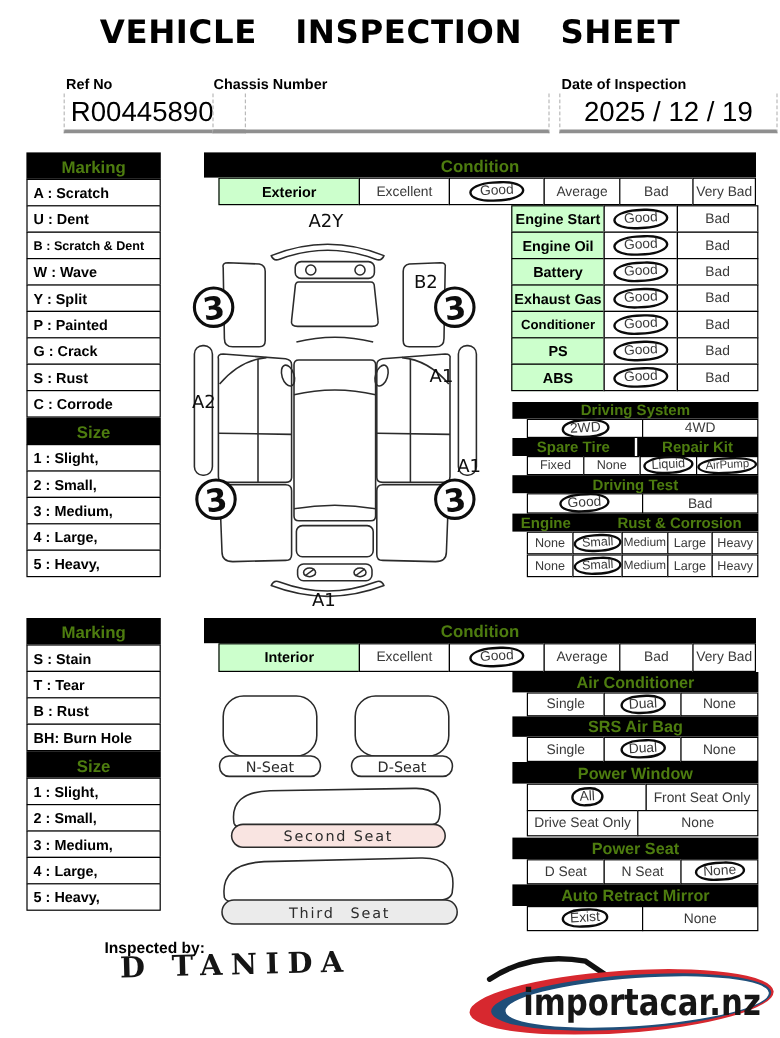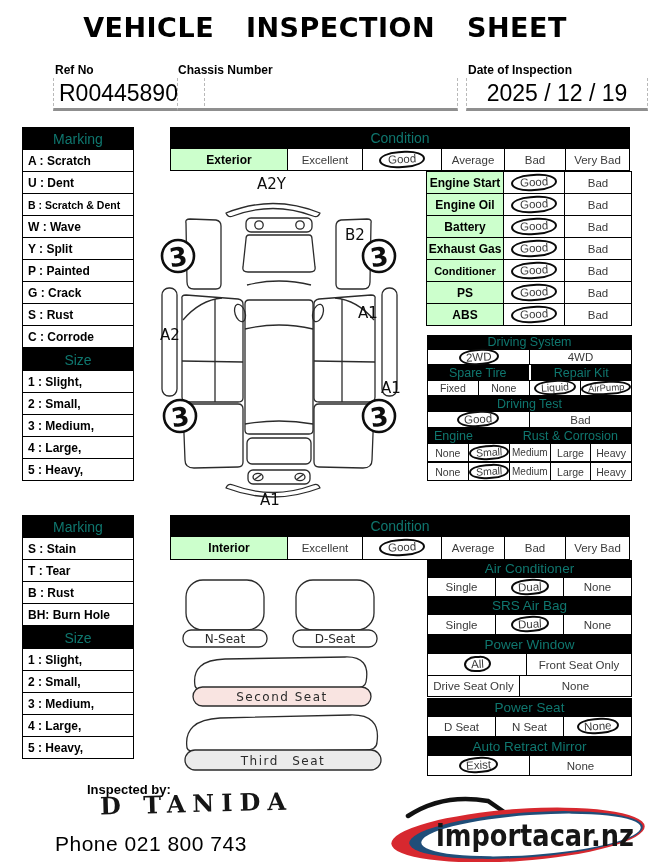--- a/index.html
+++ b/index.html
@@ -6,35 +6,35 @@
   #page{position:relative;width:650px;height:865px;background:#fff;overflow:hidden;
         font-family:"Liberation Sans",sans-serif;color:#000;}
   .abs{position:absolute;}
   #title{left:0;right:0;top:12px;text-align:center;font-size:27px;font-weight:bold;
          word-spacing:22px;letter-spacing:0.5px;font-family:"DejaVu Sans",sans-serif;}
   .flabel{font-size:12px;font-weight:bold;}
   .fbox{top:78px;height:33px;border-left:1px dashed #b9b9b9;border-right:1px dashed #b9b9b9;
         border-bottom:3px solid #8f8f8f;box-sizing:border-box;font-size:23px;
         display:flex;align-items:center;}
   
-  .bhdr{background:#000;color:#0f766e;font-weight:normal;display:flex;align-items:center;justify-content:center;}
+  .bhdr{background:#000;color:#4d7c0f;font-weight:bold;display:flex;align-items:center;justify-content:center;}
   
   .side{left:22px;width:112px;}
   .side .bhdr{height:23px;font-size:14px;}
   .lrow{height:23px;border:1px solid #000;margin-top:-1px;box-sizing:border-box;background:#fff;
         display:flex;align-items:center;padding-left:5px;font-size:12px;font-weight:bold;}
   .lrow.small{font-size:10.5px;}
   
   .cond{left:170px;width:460px;}
   .cond .bhdr{height:21px;font-size:14px;}
   .row{display:flex;}
   .cell{border:1px solid #000;margin-left:-1px;box-sizing:border-box;background:#fff;
         display:flex;align-items:center;justify-content:center;font-size:11.5px;color:#3a3a3a;
         position:relative;}
-  .row .cell:first-child{margin-left:0;}
+  .row .cell:first-child{margin-left:12px;}
   .green{background:#ccffcc;color:#000;font-weight:bold;font-size:12px;}
   .w118{width:118px}.w76{width:76px}.w80{width:80px}.w64{width:64px}.w62{width:62px}
   .w78{width:78px}.w100{width:100px}.w93{width:93px}.wf{flex:1}
   
   .rt{left:427px;width:205px;}
   .rt .bhdr{font-size:12.5px;}
   .hsplit{display:flex;gap:2px;background:#fff;}
   .hsplit .bhdr{flex:1;}
   .eqrow{display:flex;height:23px;margin-top:-1px;}
   .eqrow .cell{height:23px;}
@@ -387,21 +387,20 @@
     <g font-size="12" fill="#2b2b2b" text-anchor="middle">
       <text x="60" y="81">N-Seat</text>
       <text x="170" y="81">D-Seat</text>
       <text x="117" y="139" letter-spacing="1.5">Second Seat</text>
       <text x="118" y="203" letter-spacing="1.5" word-spacing="8">Third Seat</text>
     </g>
   </svg>
 
   <div id="inspected" class="abs" style="left:55px;top:782px">Inspected by:</div>
   <div id="signature" class="abs" style="left:100px;top:789px">D TANIDA</div>
-  <div id="phone" class="abs" style="left:55px;top:832px">Phone  021 800 743</div>
 
   <svg class="abs" style="left:388px;top:790px" width="260" height="72" viewBox="0 0 260 72">
     <path d="M20,26 Q55,3 100,11 L119,24" fill="none" stroke="#111" stroke-width="4.5" stroke-linecap="round"></path>
     <ellipse cx="130" cy="45" rx="127" ry="26" fill="#d7282f" transform="rotate(-4 130 45)"></ellipse>
     <ellipse cx="138" cy="45" rx="117" ry="22.5" fill="#1f4e79" transform="rotate(-4 138 45)"></ellipse>
     <ellipse cx="143" cy="45" rx="110" ry="20" fill="#ffffff" transform="rotate(-4 143 45)"></ellipse>
     <text x="147" y="56" text-anchor="middle" font-family="Liberation Serif, DejaVu Serif, serif" font-weight="bold" font-size="31" fill="#161616" textLength="198" lengthAdjust="spacingAndGlyphs">importacar.nz</text>
   </svg>
 
 </div>

